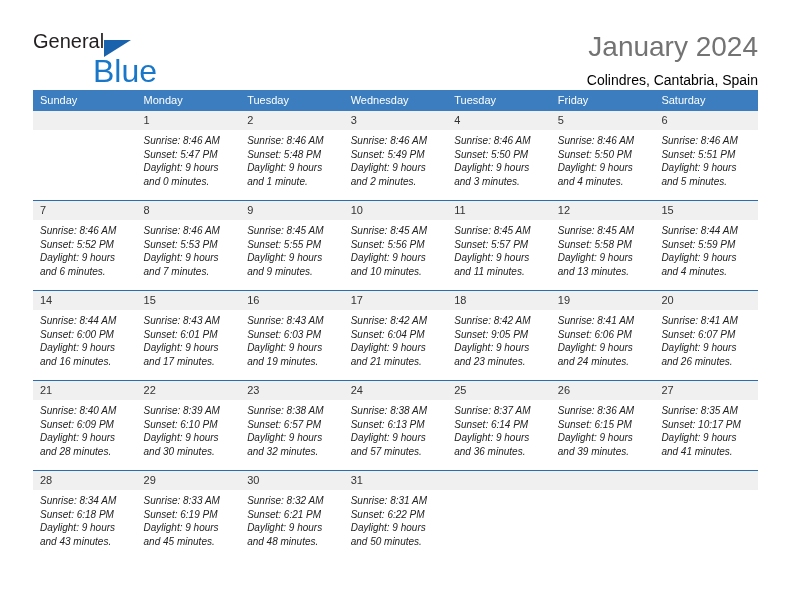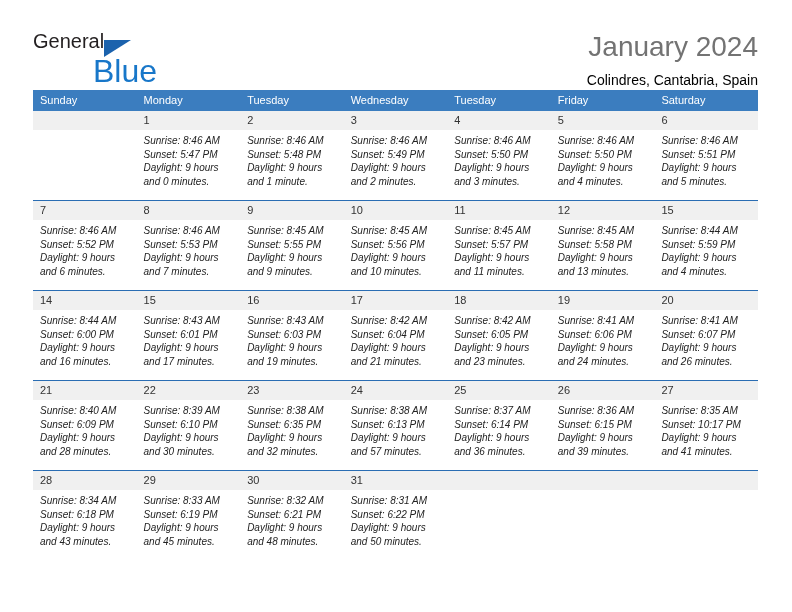--- a/index.html
+++ b/index.html
@@ -379,21 +379,21 @@
             <div>Daylight: 9 hours</div>
             <div class="daylight-line2">and 21 minutes.</div>
           </div>
         </div>
           </td>
         <td>
             <div class="cell-inner">
           <div class="daynum">18</div>
           <div class="info">
             <div>Sunrise: 8:42 AM</div>
-            <div>Sunset: 6:05 PM</div>
+            <div>Sunset: 9:05 PM</div>
             <div>Daylight: 9 hours</div>
             <div class="daylight-line2">and 23 minutes.</div>
           </div>
         </div>
           </td>
         <td>
             <div class="cell-inner">
           <div class="daynum">19</div>
           <div class="info">
             <div>Sunrise: 8:41 AM</div>
@@ -437,21 +437,21 @@
             <div>Daylight: 9 hours</div>
             <div class="daylight-line2">and 30 minutes.</div>
           </div>
         </div>
           </td>
         <td>
             <div class="cell-inner">
           <div class="daynum">23</div>
           <div class="info">
             <div>Sunrise: 8:38 AM</div>
-            <div>Sunset: 6:35 PM</div>
+            <div>Sunset: 6:57 PM</div>
             <div>Daylight: 9 hours</div>
             <div class="daylight-line2">and 32 minutes.</div>
           </div>
         </div>
           </td>
         <td>
             <div class="cell-inner">
           <div class="daynum">24</div>
           <div class="info">
             <div>Sunrise: 8:38 AM</div>

